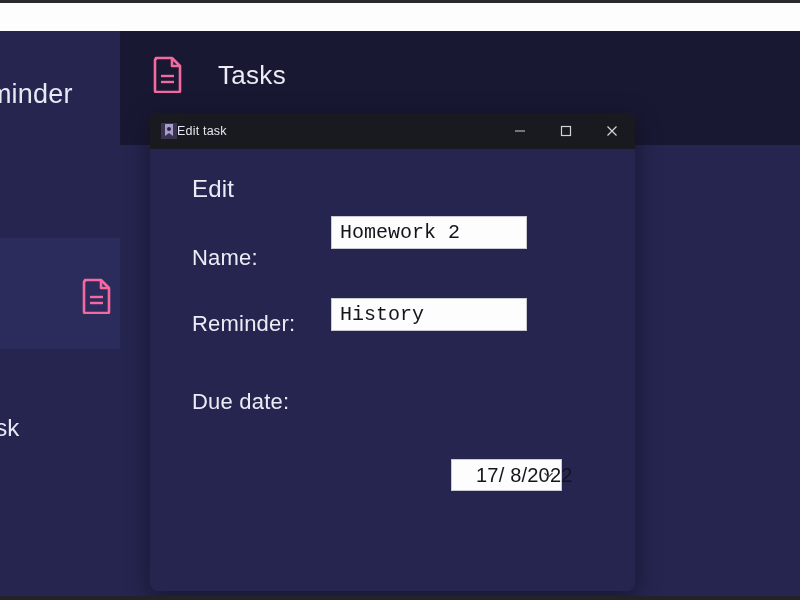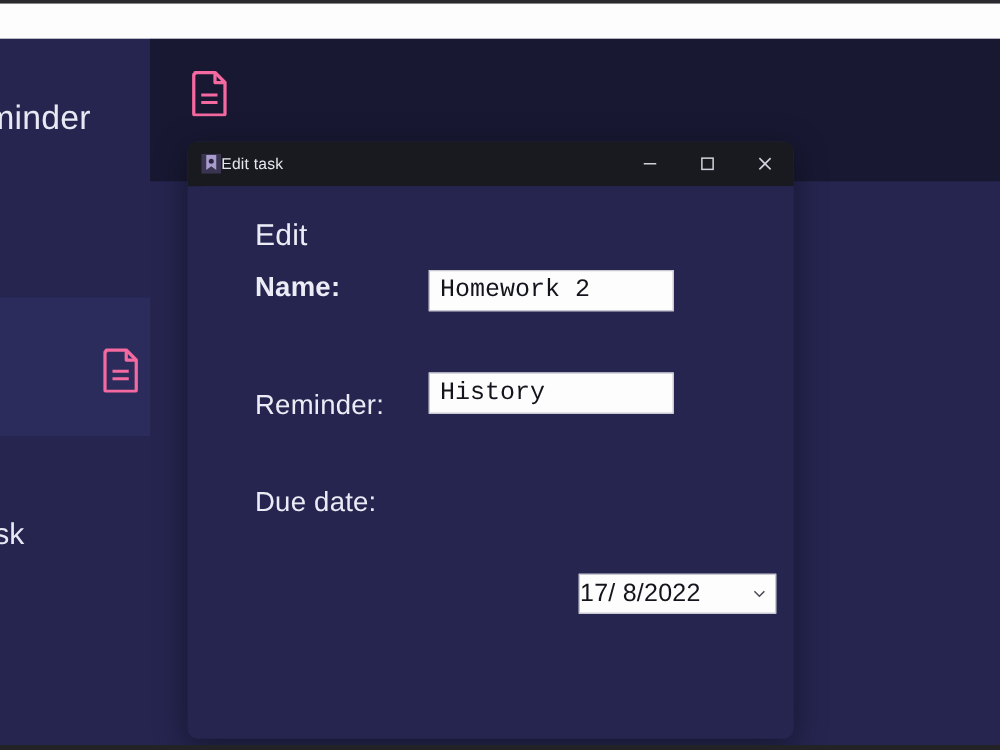--- a/index.html
+++ b/index.html
@@ -148,39 +148,38 @@
     color: #d2d2dc;
     font-size: 13px;
     line-height: 1;
     cursor: default;
   }
 
   .dialog-body {
     position: relative;
     height: 442px;
     background: #252550;
-    margin-left: 12px;
   }
 
   .dlg-heading {
     position: absolute;
     left: 42px; top: 26px;
     color: #eceCf6;
     font-size: 24px;
     letter-spacing: 0.2px;
   }
 
   .field-label {
     position: absolute;
     color: #eceCf6;
     font-size: 22px;
     letter-spacing: 0.2px;
     white-space: nowrap;
   }
-  .lbl-name    { left: 42px; top: 68px; font-weight: bold; }
+  .lbl-name    { left: 42px; top: 96px; }
   .lbl-subject { left: 42px; top: 162px; }
   .lbl-due     { left: 42px; top: 240px; }
 
   .text-input {
     position: absolute;
     background: #fdfdfd;
     border: 1px solid #c9c9d2;
     color: #14141c;
     font-family: Liberation Mono, monospace;
     font-size: 20px;
@@ -197,26 +196,26 @@
   }
 
   .date-picker {
     position: absolute;
     left: 301px; top: 310px;
     width: 0;
   }
   .date-box {
     position: absolute;
     left: 0; top: 0;
-    width: 158px; height: 32px;
+    width: 111px; height: 32px;
     background: #fdfdfd;
     border: 1px solid #c9c9d2;
     display: flex;
     align-items: center;
-    padding-left: 0;
+    padding-left: 24px;
   }
   .date-text {
     color: #14141c;
     font-size: 20px;
     letter-spacing: 0.2px;
     white-space: pre;
   }
   .date-caret {
     position: absolute;
     right: 7px; top: 50%;
@@ -271,20 +270,21 @@
 
         <div class="main-header-icon">
           <svg width="30" height="37" viewBox="0 0 30 37">
             <path d="M3 2 h16 l8 8 v25 a1 1 0 0 1 -1 1 h-23 a1 1 0 0 1 -1 -1 v-31 a1 1 0 0 1 1 -1 z" fill="none" stroke="#f4699f" stroke-width="2.6" stroke-linejoin="round"></path>
             <path d="M19 2 v8 h8" fill="none" stroke="#f4699f" stroke-width="2.6" stroke-linejoin="round"></path>
             <line x1="8" y1="20" x2="21" y2="20" stroke="#f4699f" stroke-width="2.4"></line>
             <line x1="8" y1="26" x2="21" y2="26" stroke="#f4699f" stroke-width="2.4"></line>
           </svg>
         </div>
 
+        <div class="main-header-title">Tasks</div>
       </div>
     </div>
 
     <div class="dialog">
 
       <div class="dialog-titlebar">
         <div class="tb-icon">
           <svg width="16" height="16" viewBox="0 0 16 16">
             <rect x="0" y="0" width="16" height="16" fill="#3a3450"></rect>
             <path d="M4 1 h8 v12 l-4 -3 l-4 3 z" fill="#a99ccd"></path>

